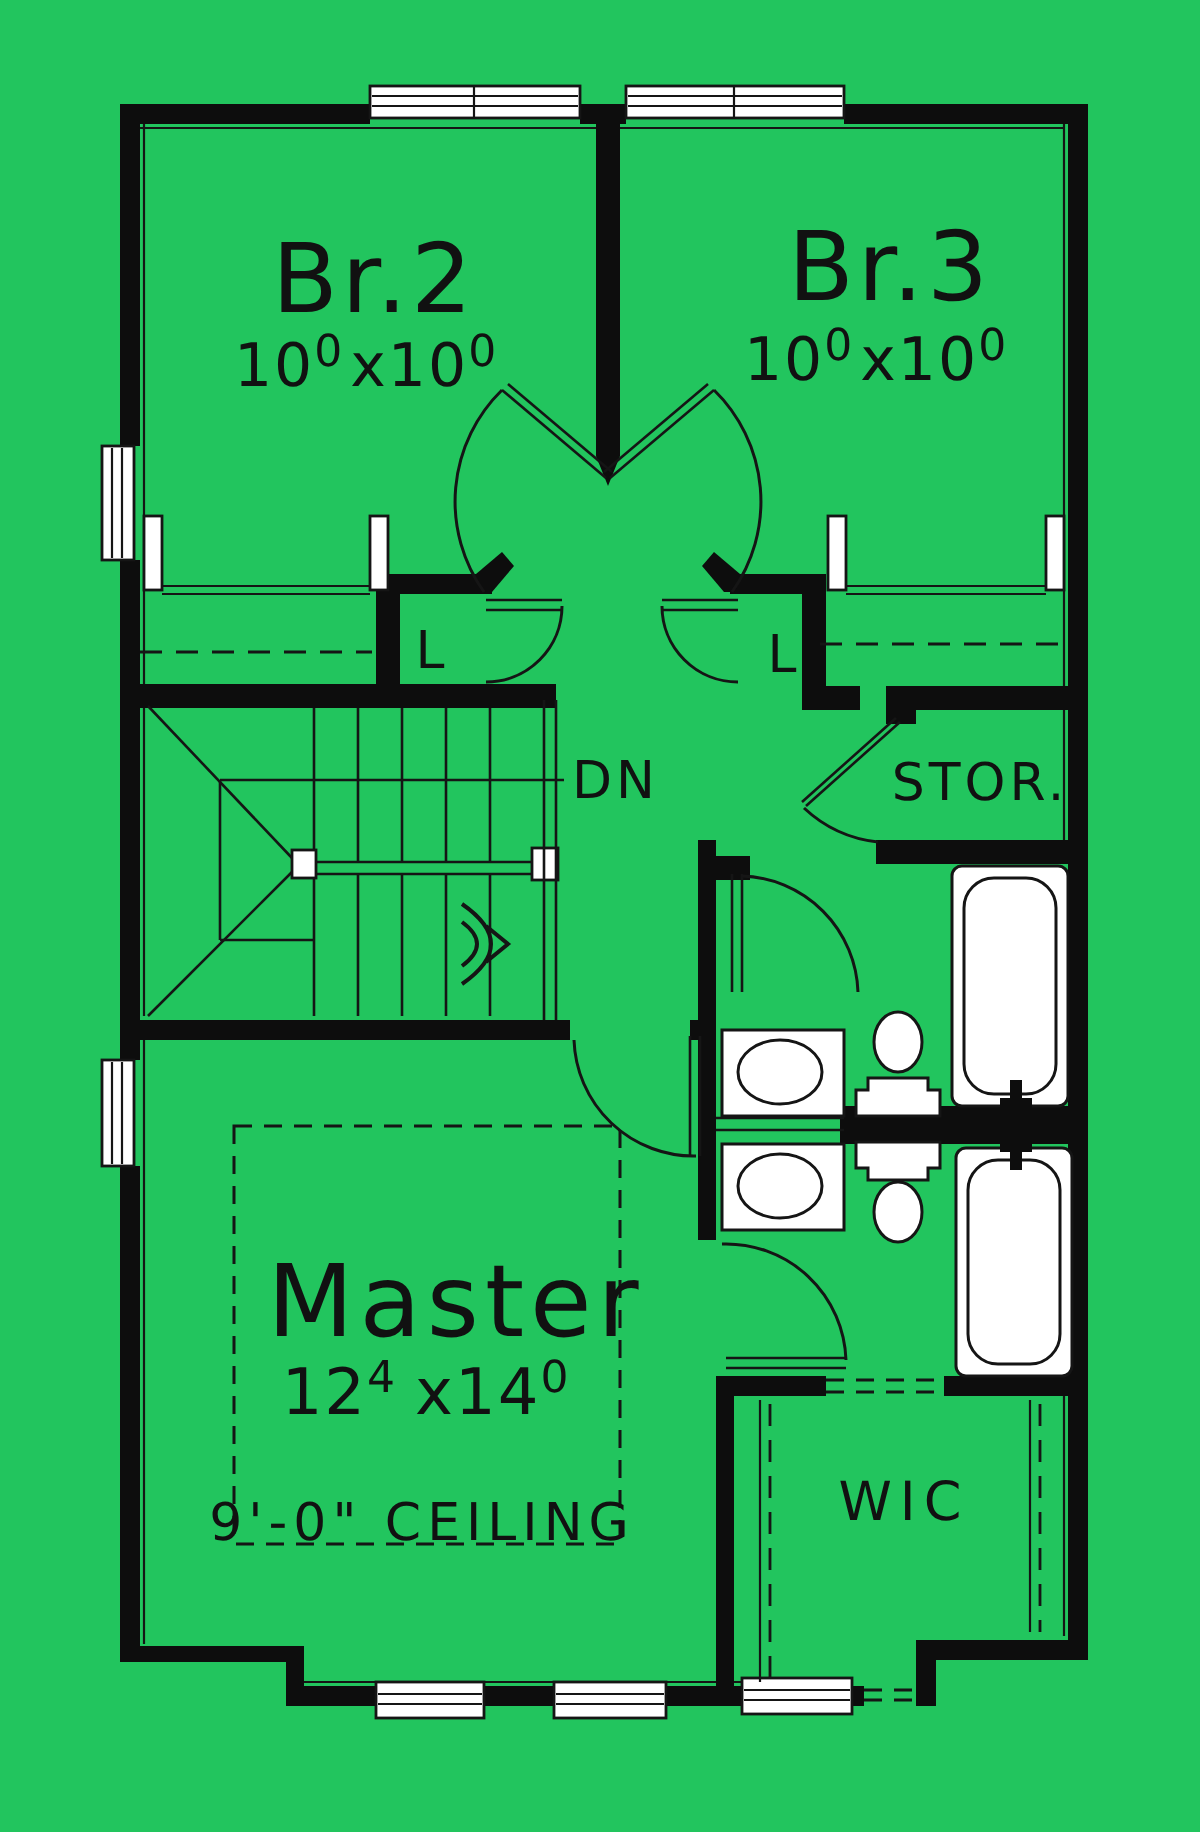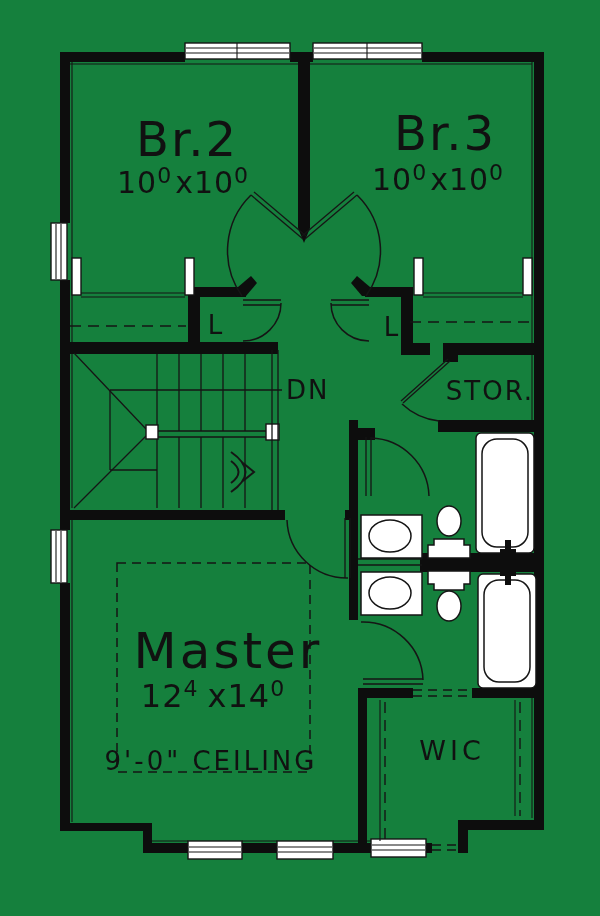--- a/index.html
+++ b/index.html
@@ -1,16 +1,16 @@
 <!DOCTYPE html>
 <html><head>
 <meta charset="utf-8">
 <style>
   html,body{margin:0;padding:0;background:#ffffff;}
-  .sheet{position:relative;width:600px;height:916px;background:#15803d;overflow:hidden;}
+  .sheet{position:relative;width:600px;height:916px;background:#22c55e;overflow:hidden;}
   svg{display:block;}
   text{font-family:"DejaVu Sans",sans-serif;fill:#111;}
   .room-name{font-size:48px;letter-spacing:2px;}
   .room-name.master{font-size:50px;letter-spacing:3px;}
   .dim{font-size:30px;letter-spacing:1px;}
   .dim .sup{font-size:22px;}
   .small-label{font-size:26px;letter-spacing:2px;}
   .ceiling{font-size:26px;letter-spacing:3px;}
   .wall{fill:#0d0d0d;stroke:none;}
   .thin{stroke:#151515;stroke-width:1.3;fill:none;}

